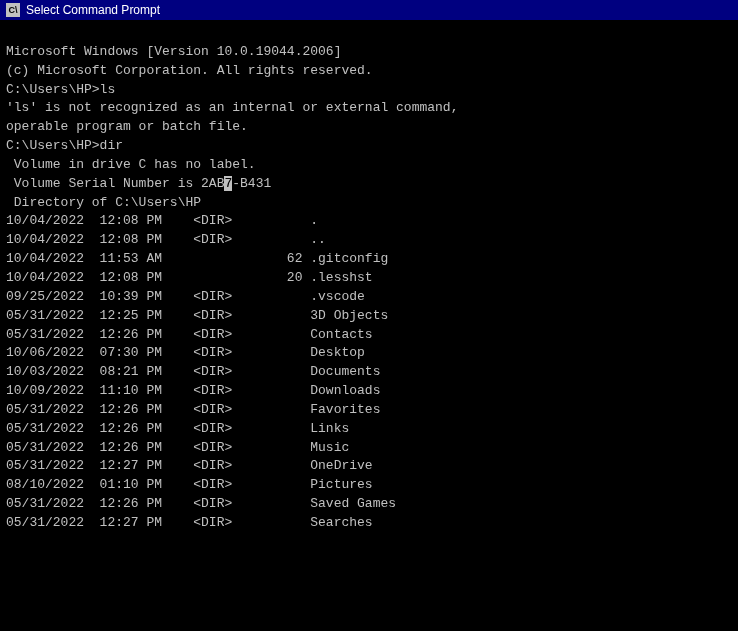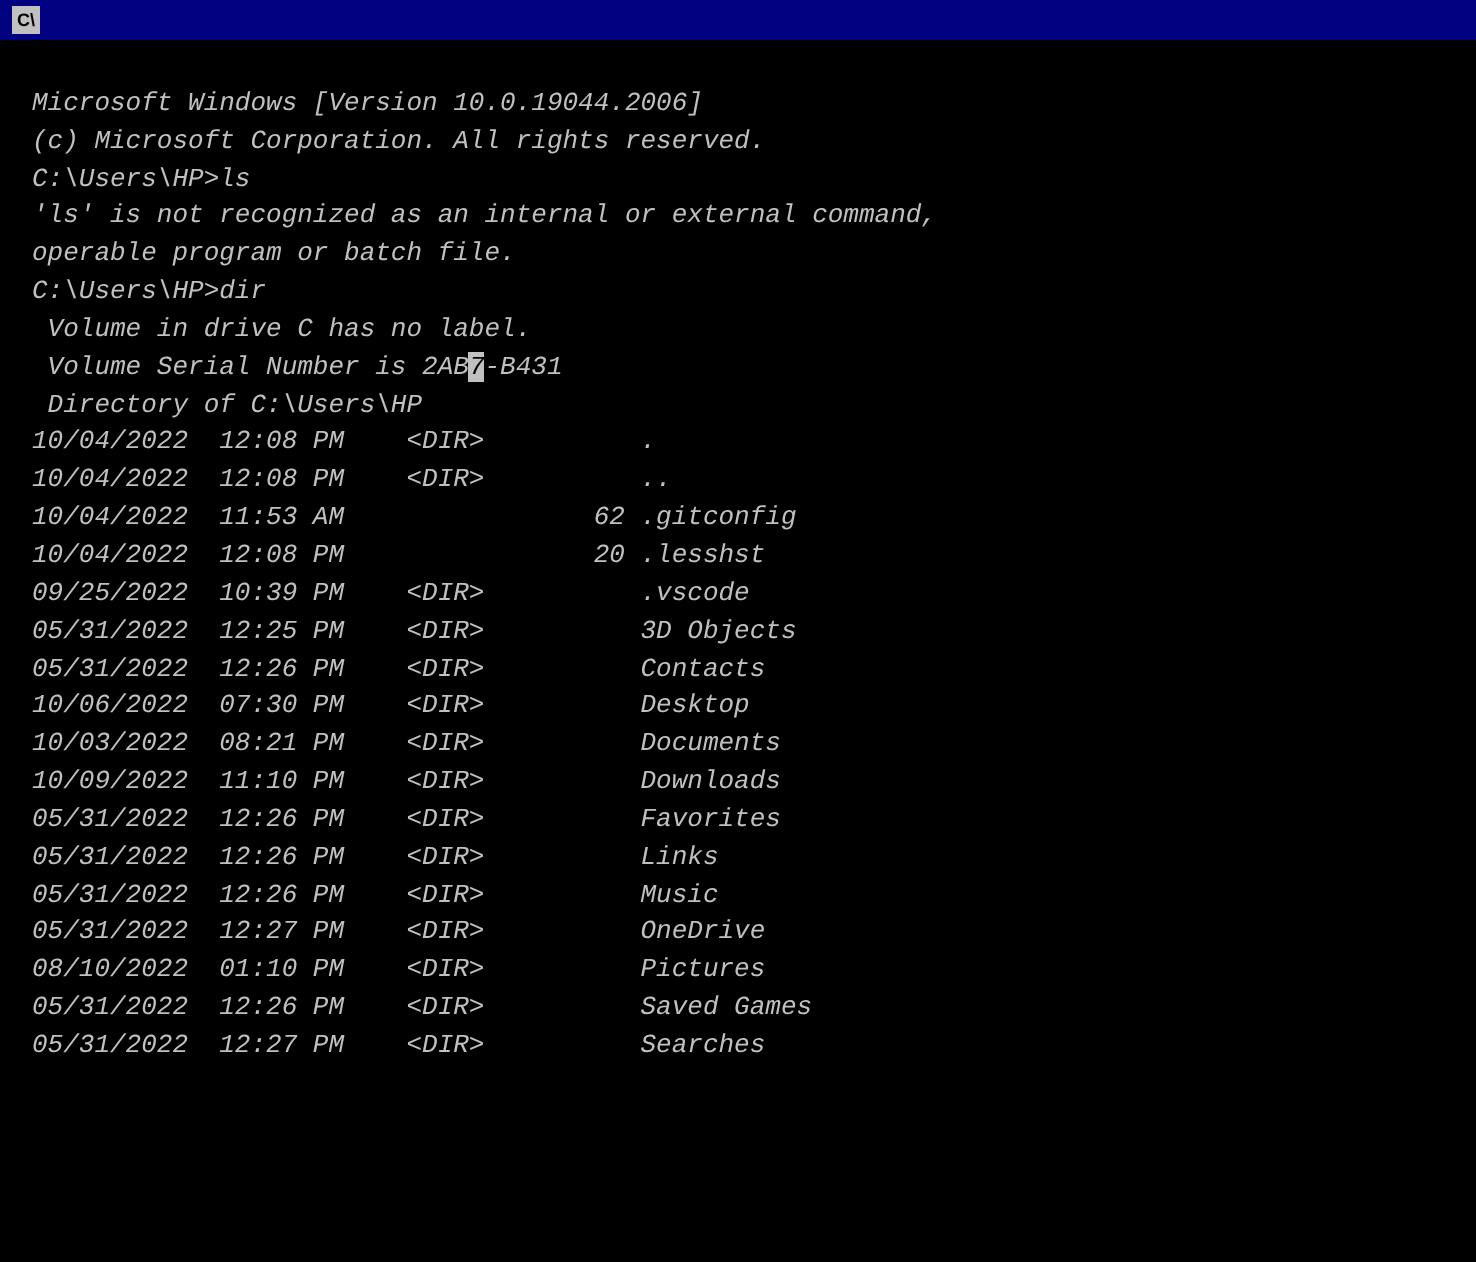--- a/index.html
+++ b/index.html
@@ -29,34 +29,34 @@
       display: inline-flex;
       align-items: center;
       justify-content: center;
       font-size: 9px;
       color: #000;
       font-weight: bold;
     }
     .terminal {
       background: #000;
       color: #c0c0c0;
-      padding: 4px 16px;
+      padding: 4px 6px;
       height: calc(631px - 24px);
       overflow: hidden;
       white-space: pre;
       line-height: 1.45;
-      font-style: italic;
     }
     .line { display: block; }
     span.highlight {
       background: #c0c0c0;
       color: #000;
     }
   </style>
 </head>
 <body>
 
 <div class="title-bar">
   <span class="title-bar-icon">C\</span>
+  <span>Select Command Prompt</span>
 </div>
 
 <div class="terminal" id="terminal-content">
 <span class="line">Microsoft Windows [Version 10.0.19044.2006]</span><span class="line">(c) Microsoft Corporation. All rights reserved.</span><span class="line"></span><span class="line">C:\Users\HP&gt;ls</span><span class="line">'ls' is not recognized as an internal or external command,</span><span class="line">operable program or batch file.</span><span class="line"></span><span class="line">C:\Users\HP&gt;dir</span><span class="line"> Volume in drive C has no label.</span><span class="line"> Volume Serial Number is 2AB<span class="highlight">7</span>-B431</span><span class="line"></span><span class="line"> Directory of C:\Users\HP</span><span class="line"></span><span class="line">10/04/2022  12:08 PM    &lt;DIR&gt;          .</span><span class="line">10/04/2022  12:08 PM    &lt;DIR&gt;          ..</span><span class="line">10/04/2022  11:53 AM                62 .gitconfig</span><span class="line">10/04/2022  12:08 PM                20 .lesshst</span><span class="line">09/25/2022  10:39 PM    &lt;DIR&gt;          .vscode</span><span class="line">05/31/2022  12:25 PM    &lt;DIR&gt;          3D Objects</span><span class="line">05/31/2022  12:26 PM    &lt;DIR&gt;          Contacts</span><span class="line">10/06/2022  07:30 PM    &lt;DIR&gt;          Desktop</span><span class="line">10/03/2022  08:21 PM    &lt;DIR&gt;          Documents</span><span class="line">10/09/2022  11:10 PM    &lt;DIR&gt;          Downloads</span><span class="line">05/31/2022  12:26 PM    &lt;DIR&gt;          Favorites</span><span class="line">05/31/2022  12:26 PM    &lt;DIR&gt;          Links</span><span class="line">05/31/2022  12:26 PM    &lt;DIR&gt;          Music</span><span class="line">05/31/2022  12:27 PM    &lt;DIR&gt;          OneDrive</span><span class="line">08/10/2022  01:10 PM    &lt;DIR&gt;          Pictures</span><span class="line">05/31/2022  12:26 PM    &lt;DIR&gt;          Saved Games</span><span class="line">05/31/2022  12:27 PM    &lt;DIR&gt;          Searches</span><span class="line"></span></div>
 
 </body></html>

